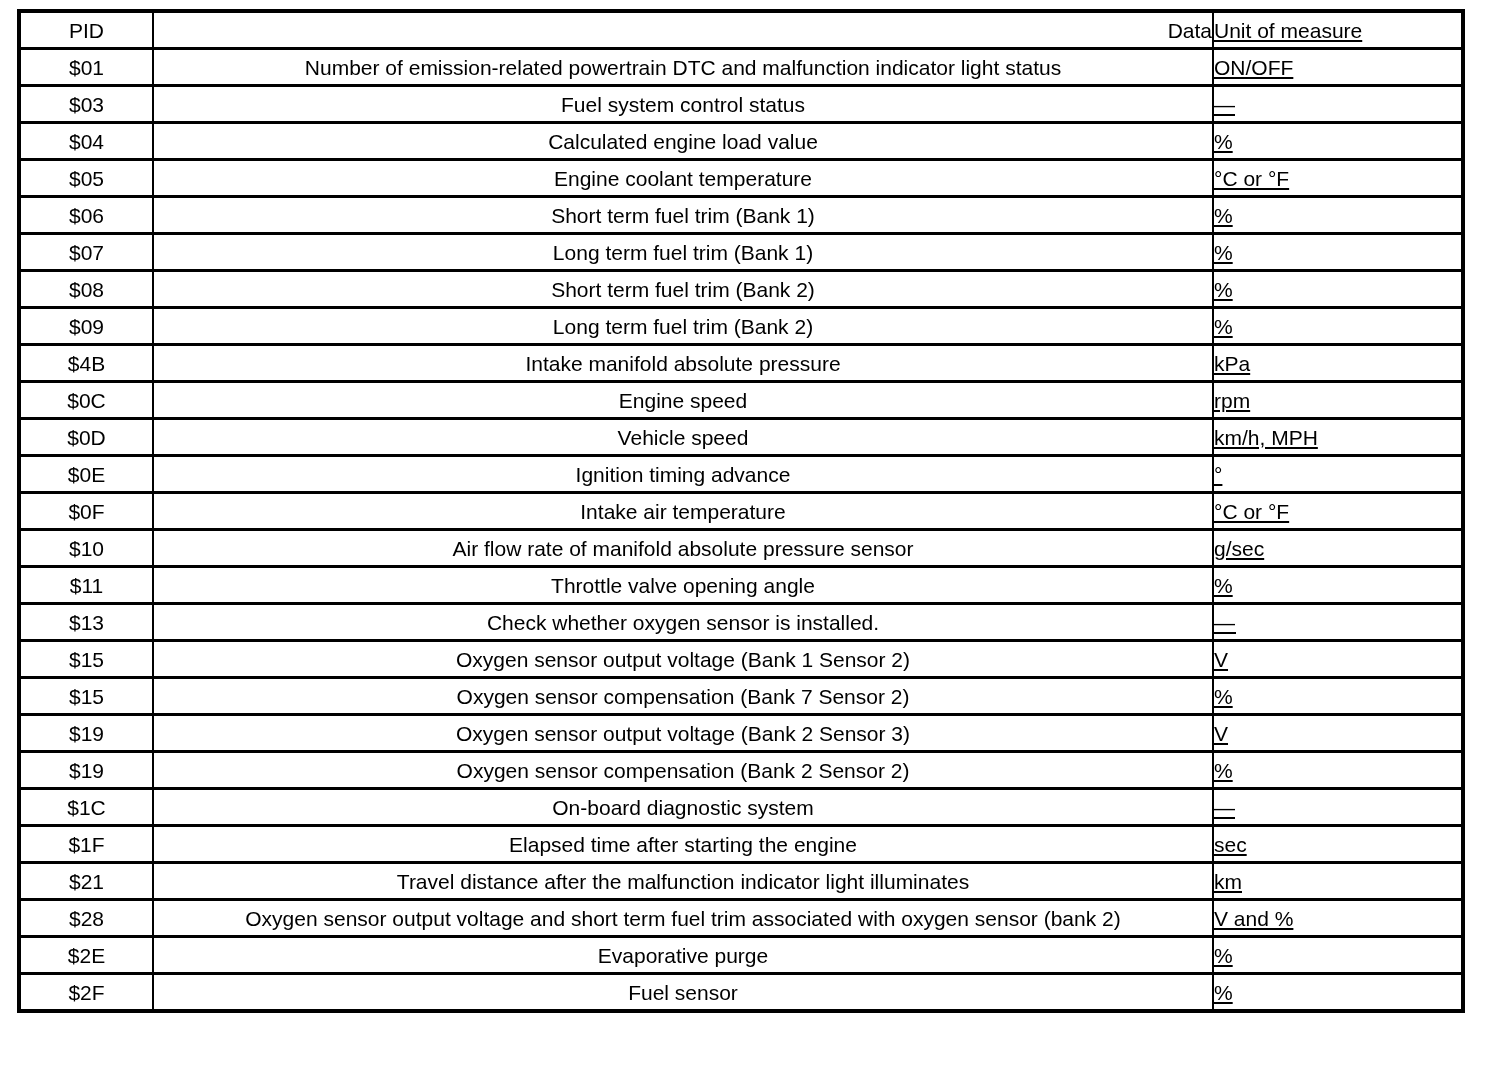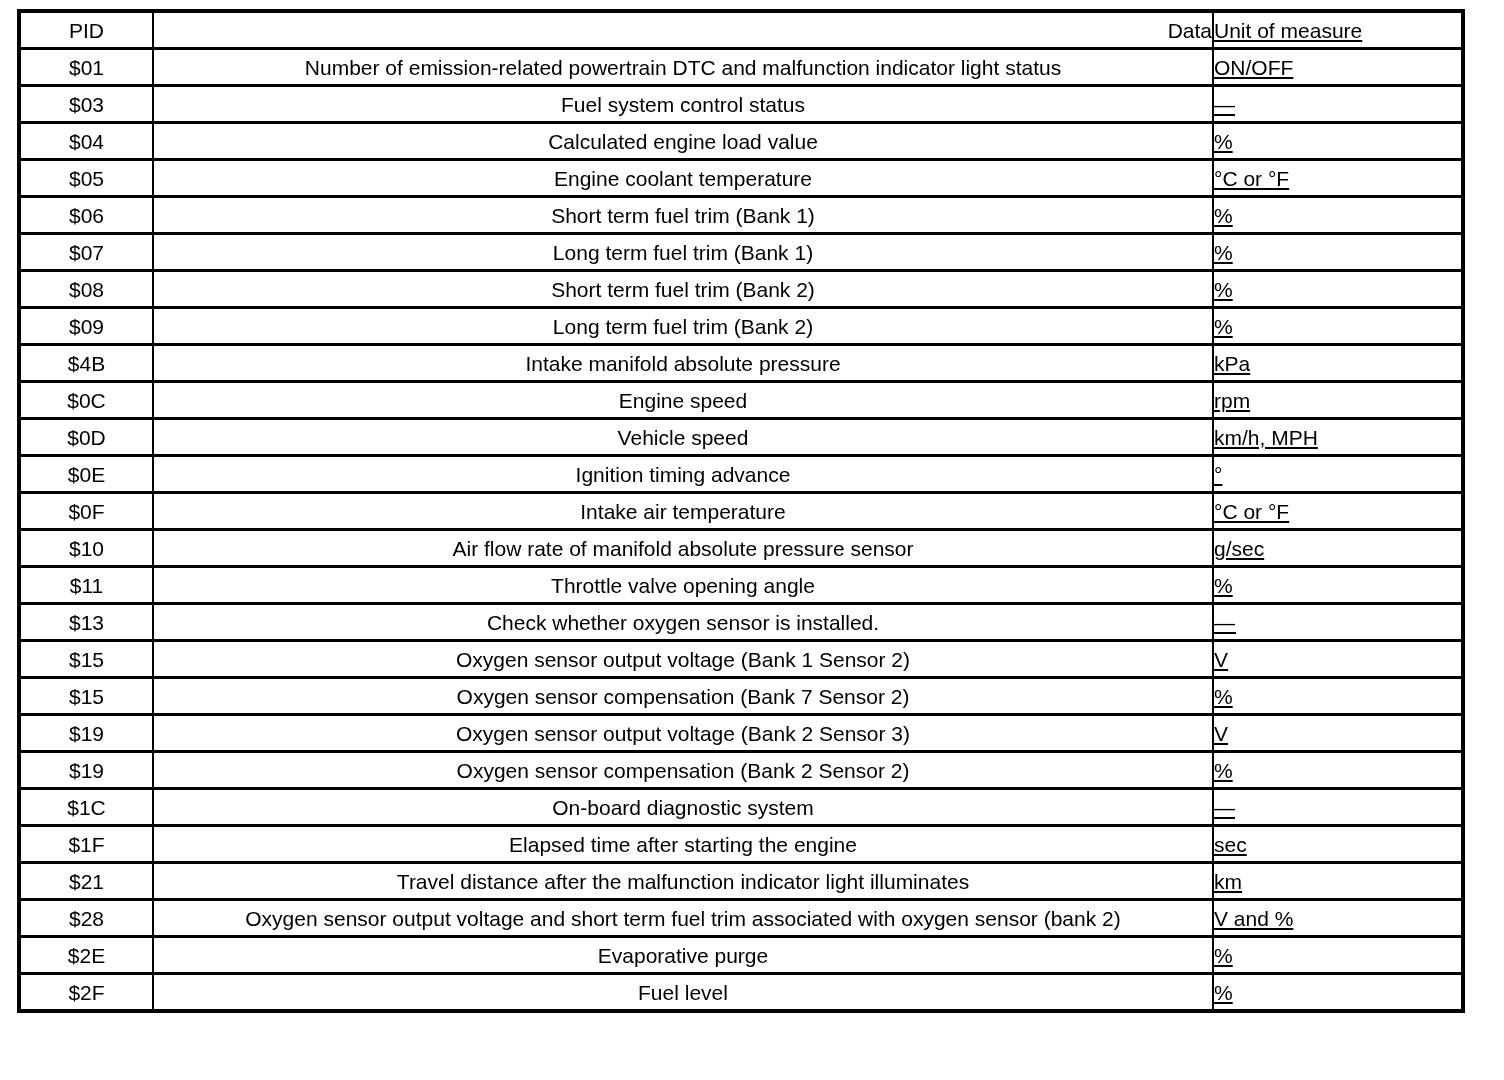--- a/index.html
+++ b/index.html
@@ -190,18 +190,18 @@
           <td class="col-data">Oxygen sensor output voltage and short term fuel trim associated with oxygen sensor (bank 2)</td>
           <td class="col-unit">V and %</td>
         </tr>
         <tr>
           <td class="col-pid">$2E</td>
           <td class="col-data">Evaporative purge</td>
           <td class="col-unit">%</td>
         </tr>
         <tr>
           <td class="col-pid">$2F</td>
-          <td class="col-data">Fuel level</td>
+          <td class="col-data">Fuel sensor</td>
           <td class="col-unit">%</td>
         </tr>
       </tbody>
   </table>
 </div>
 
 </body></html>

